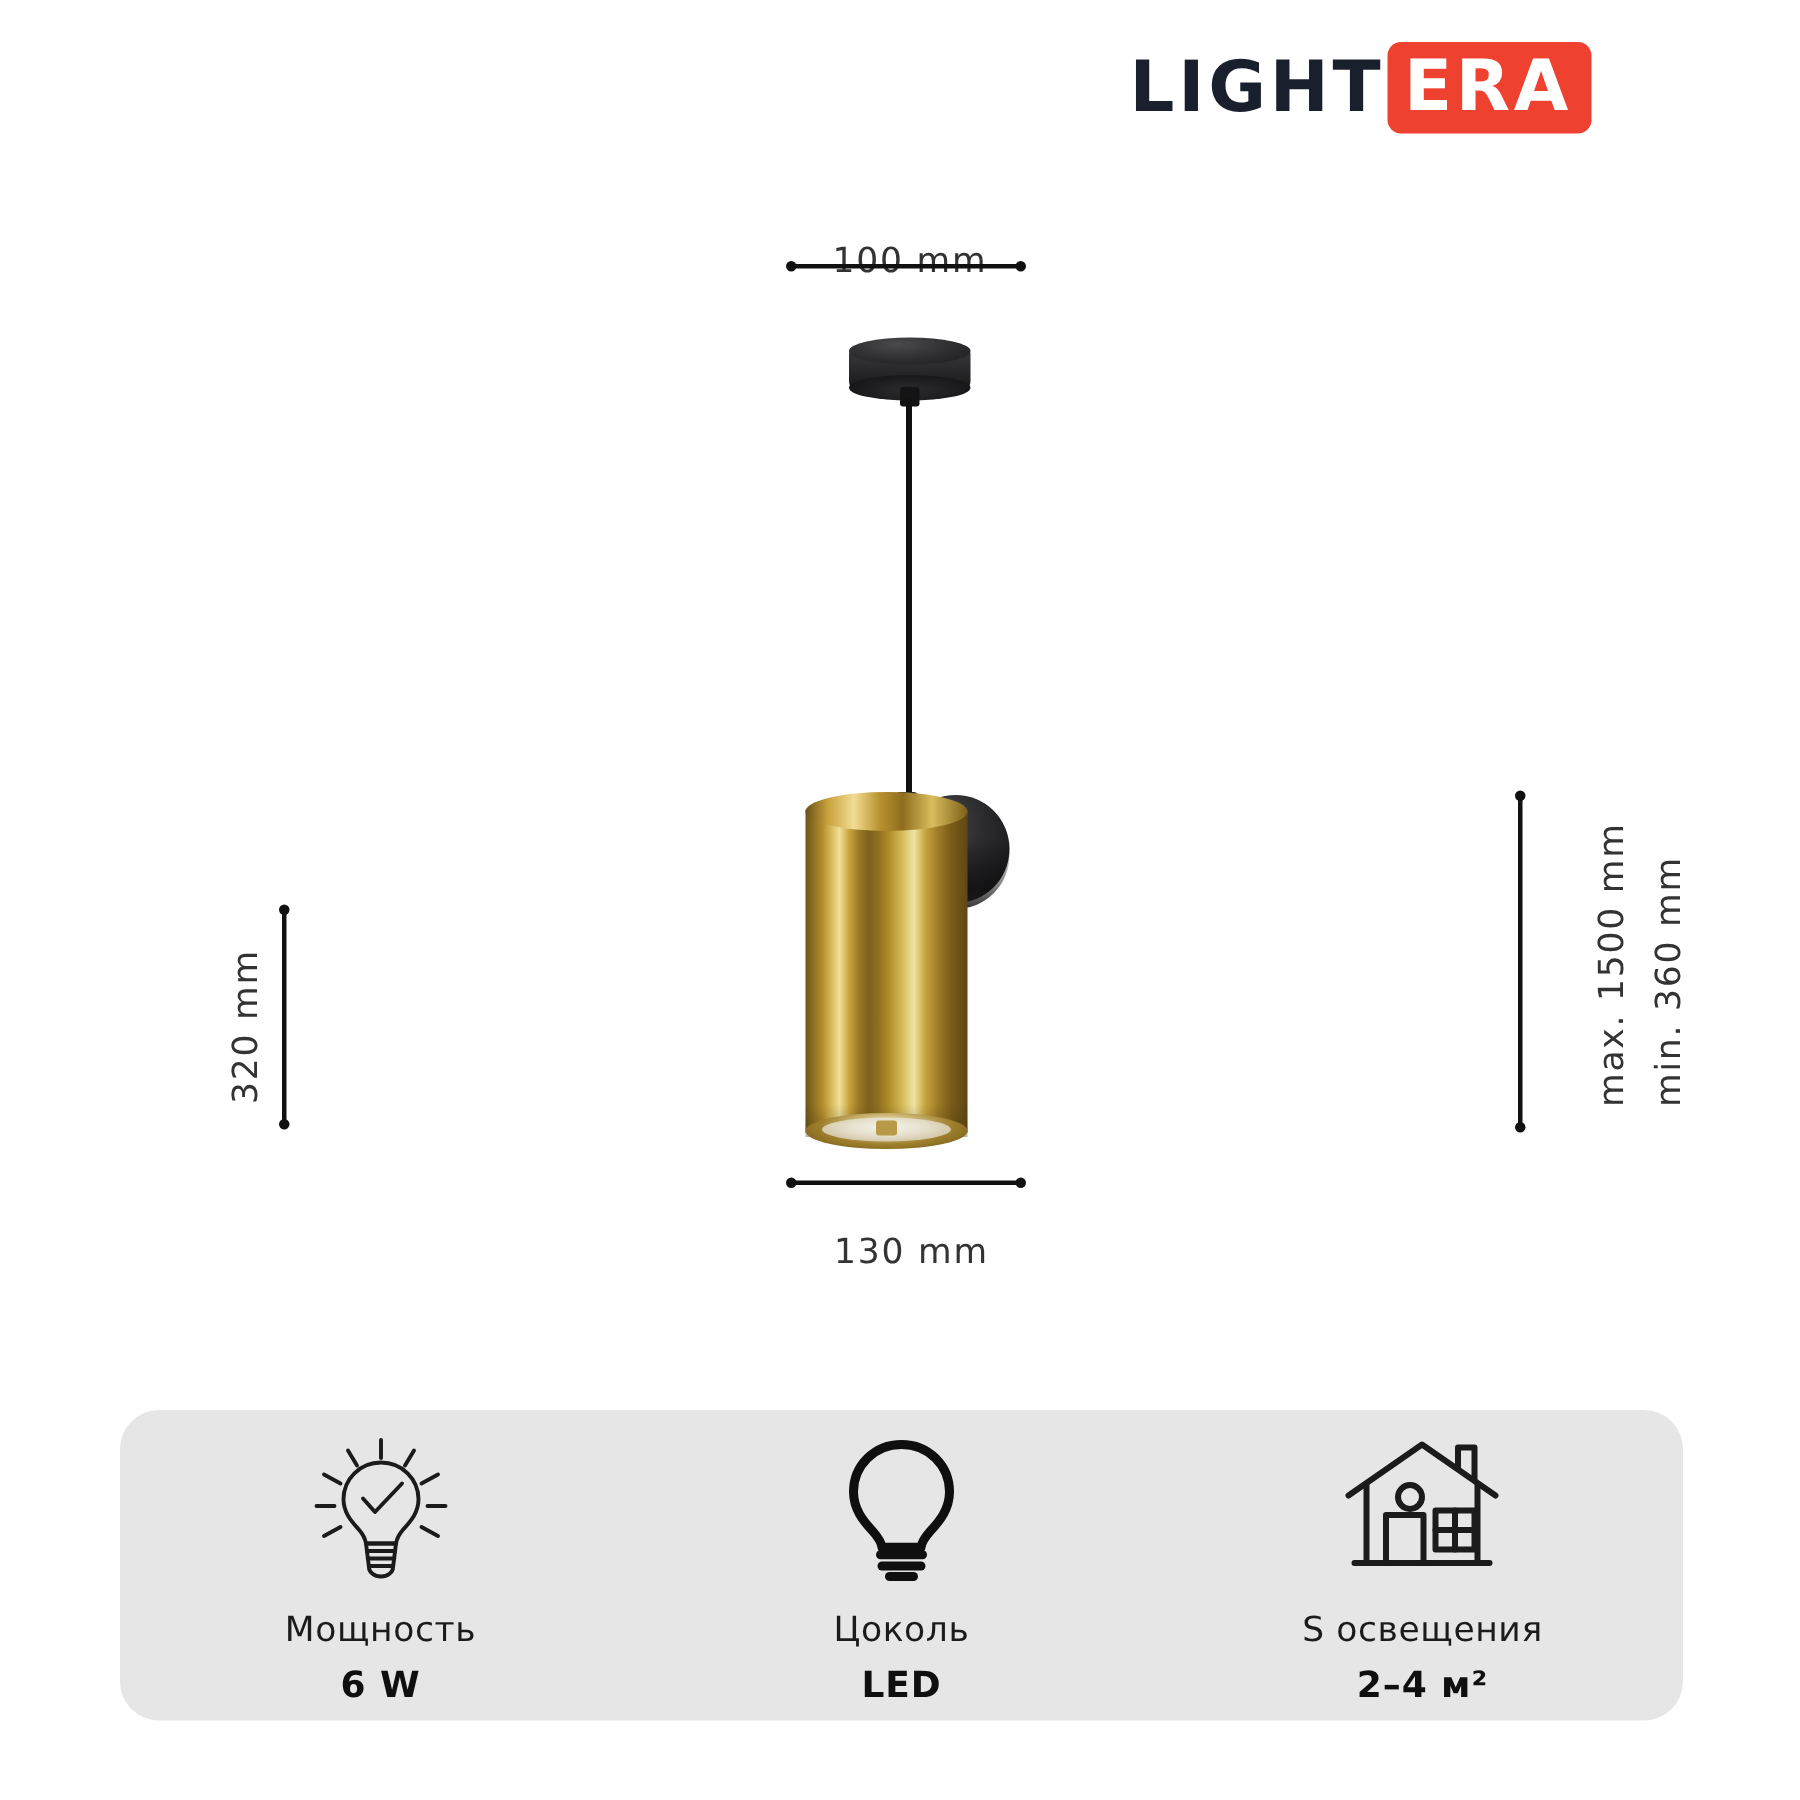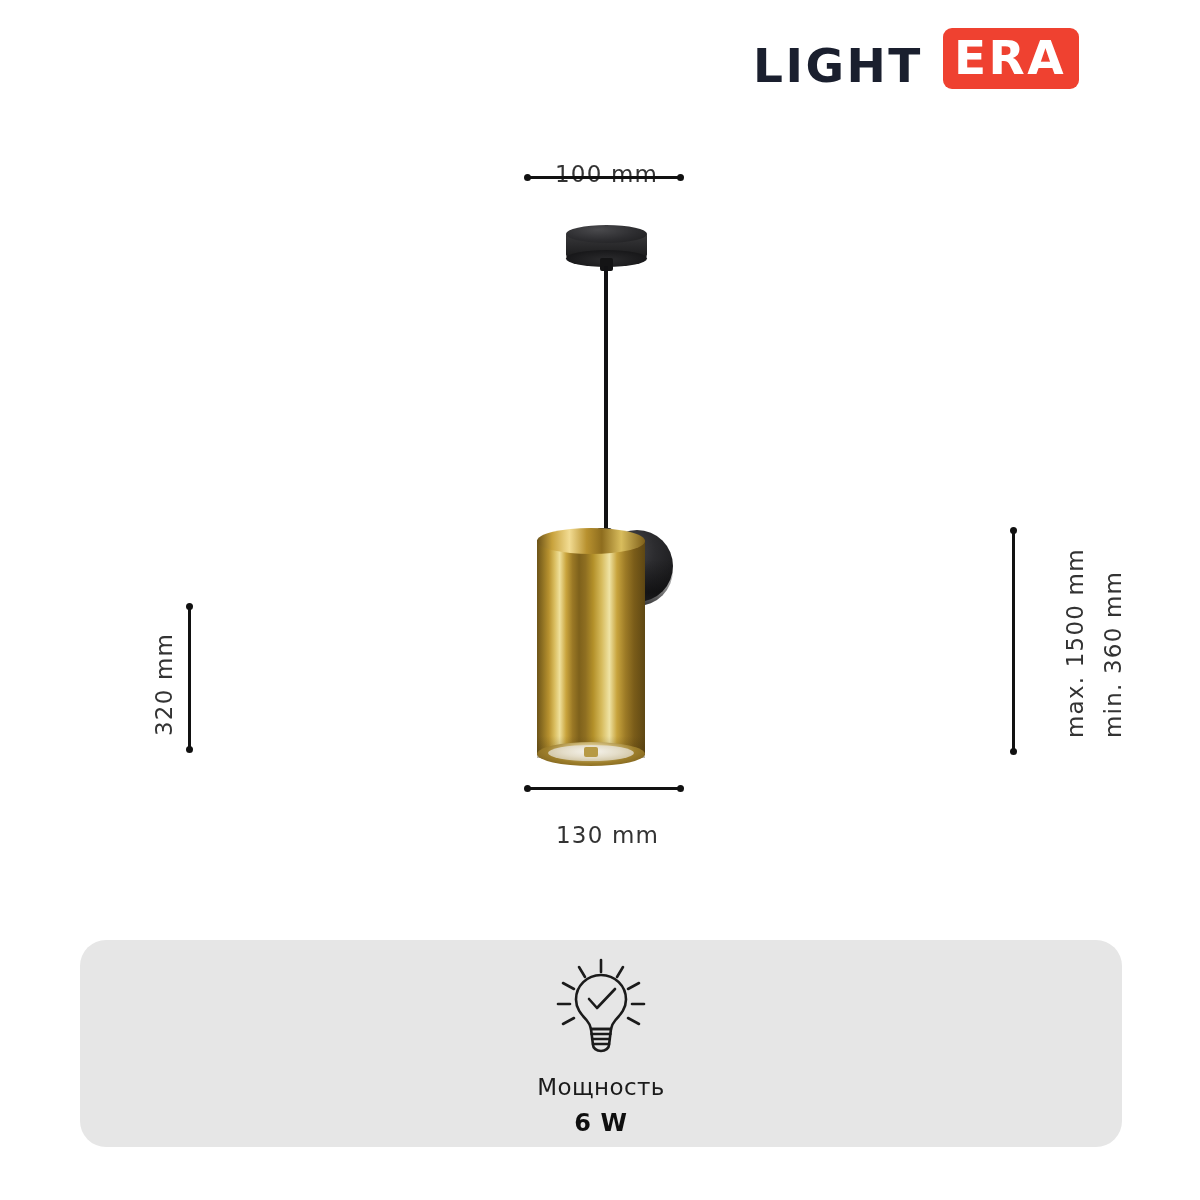--- a/index.html
+++ b/index.html
@@ -8,34 +8,34 @@
     background:#ffffff;
     font-family:"DejaVu Sans", sans-serif;
     color:#1b1b1b;
     position:relative;
     overflow:hidden;
   }
 
   
   #logo {
     position:absolute; left:753px; top:27px;
-    display:flex; align-items:flex-end; height:62px;
+    display:flex; align-items:center; height:62px;
   }
   #logo .word {
     font-family:"DejaVu Sans", sans-serif;
     font-size:47px; font-weight:bold;
     letter-spacing:2.5px;
     color:#1a1f2e;
     line-height:1;
   }
   #logo .badge {
     background:#ef4130;
     border-radius:9px;
     padding:6px 13px 8px 11px;
-    margin-left:20px;
+    margin-left:2px;
     display:flex; align-items:center;
   }
   #logo .badge .word2 {
     font-family:"DejaVu Sans", sans-serif;
     font-size:47px; font-weight:bold;
     letter-spacing:2.5px;
     color:#ffffff;
     line-height:1;
   }
 
@@ -256,14 +256,49 @@
         <path d="M42 75 L62 75 L60 91 C60 94 56.5 97 52 97 C47.5 97 44 94 44 91 Z"></path>
         <line x1="42.6" y1="80" x2="61.4" y2="80"></line>
         <line x1="43.2" y1="85" x2="60.8" y2="85"></line>
         <line x1="44" y1="90" x2="60" y2="90"></line>
       </svg>
     </div>
     <div class="spec-label">Мощность</div>
     <div class="spec-value">6 W</div>
   </div>
 
-
+  <div class="spec-cell">
+    <div class="spec-icon">
+      <svg width="104" height="104" viewBox="0 0 104 104" fill="none" stroke="#0f0f0f" stroke-width="6" stroke-linecap="round" stroke-linejoin="round">
+        <path d="M52 9 C34 9 20 23 20 40.5 C20 52.5 27 60.5 33 67 C37 71.5 38.5 74 39 77.5 L65 77.5 C65.5 74 67 71.5 71 67 C77 60.5 84 52.5 84 40.5 C84 23 70 9 52 9 Z"></path>
+        <line x1="38" y1="82.5" x2="66" y2="82.5"></line>
+        <line x1="39" y1="90" x2="65" y2="90"></line>
+        <line x1="44" y1="97" x2="60" y2="97"></line>
+      </svg>
+    </div>
+    <div class="spec-label">Цоколь</div>
+    <div class="spec-value">LED</div>
+  </div>
+
+  <div class="spec-cell">
+    <div class="spec-icon">
+      <svg width="110" height="104" viewBox="0 0 110 104" fill="none" stroke="#1b1b1b" stroke-width="4" stroke-linecap="round" stroke-linejoin="round">
+
+        <polyline points="6,43 55,9 104,43"></polyline>
+
+        <polyline points="79,24 79,11 90,11 90,33"></polyline>
+
+        <polyline points="18,36 18,88 92,88 92,36"></polyline>
+        <line x1="10" y1="88" x2="100" y2="88"></line>
+
+        <circle cx="47" cy="44" r="8"></circle>
+
+        <polyline points="31,88 31,56 56,56 56,88"></polyline>
+
+        <rect x="64" y="53" width="26" height="26"></rect>
+        <line x1="77" y1="53" x2="77" y2="79"></line>
+        <line x1="64" y1="66" x2="90" y2="66"></line>
+      </svg>
+    </div>
+    <div class="spec-label">S освещения</div>
+    <div class="spec-value">2–4 м²</div>
+  </div>
 </div>
 
 </body></html>

